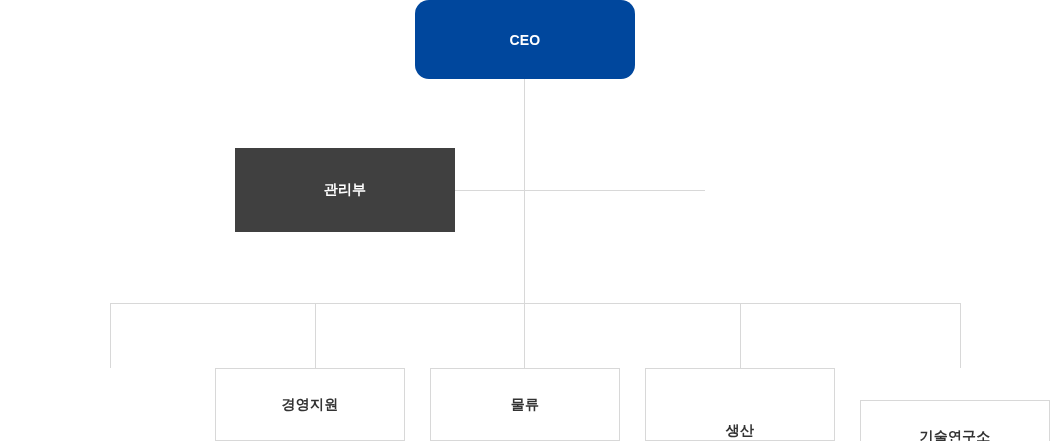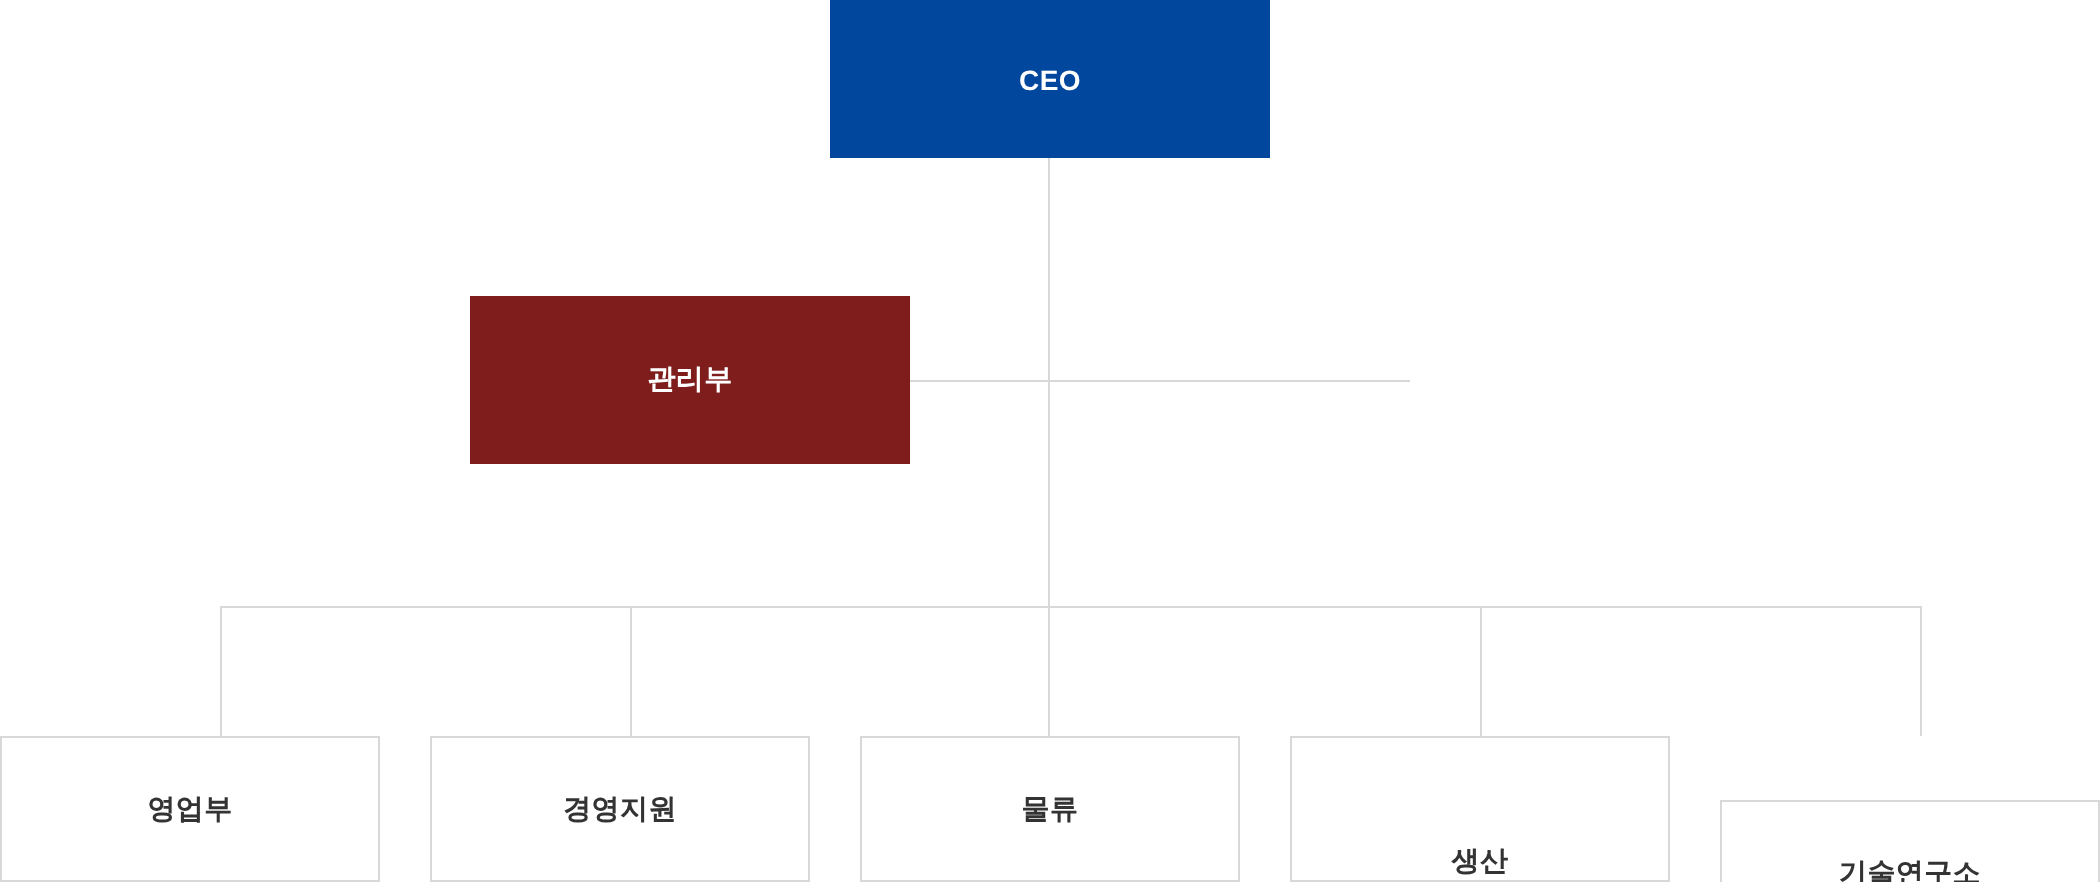--- a/index.html
+++ b/index.html
@@ -25,23 +25,24 @@
     align-items: center;
     justify-content: center;
     text-align: center;
     font-size: 14px;
     font-weight: bold;
     letter-spacing: 0.2px;
   }
   .node-ceo {
     background: #00479d;
     color: #ffffff;
+    border-radius: 14px;
   }
   .node-dept {
-    background: #7f1d1d;
+    background: #404040;
     color: #ffffff;
   }
   .node-team {
     background: #ffffff;
     color: #333333;
     border: 1px solid #d8d8d8;
   }
   .connector {
     position: absolute;
     background: #d8d8d8;
@@ -74,23 +75,20 @@
   <div class="connector v-line" style="left:524px; top:190px; height:113px;"></div>
 
   <div class="connector h-line" style="left:110px; top:303px; width:850px;"></div>
 
   <div class="connector v-line" style="left:110px; top:303px; height:65px;"></div>
   <div class="connector v-line" style="left:315px; top:303px; height:65px;"></div>
   <div class="connector v-line" style="left:524px; top:303px; height:65px;"></div>
   <div class="connector v-line" style="left:740px; top:303px; height:65px;"></div>
   <div class="connector v-line" style="left:960px; top:303px; height:65px;"></div>
 
-  <div class="node node-team" style="left:0px; top:368px; width:190px; height:73px;">
-    <span>영업부</span>
-  </div>
 
   <div class="node node-team" style="left:430px; top:368px; width:190px; height:73px;">
     <span>물류</span>
   </div>
 
   <div class="node node-team" style="left:215px; top:368px; width:190px; height:73px;">
     <span>경영지원</span>
   </div>
 
   <div class="node node-team" style="left:645px; top:368px; width:190px; height:73px;align-items:flex-end;">

